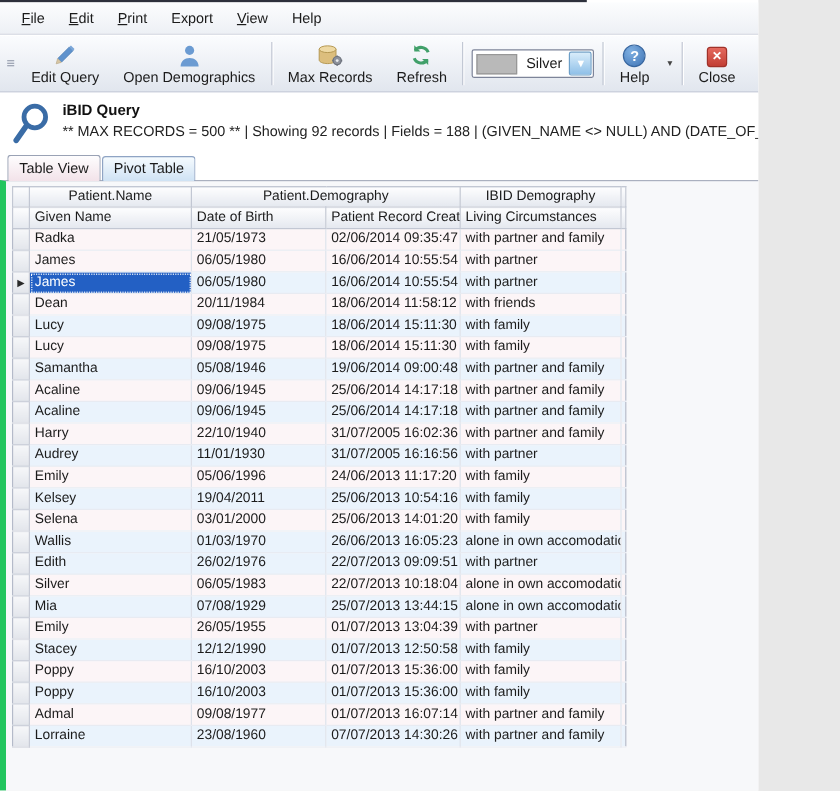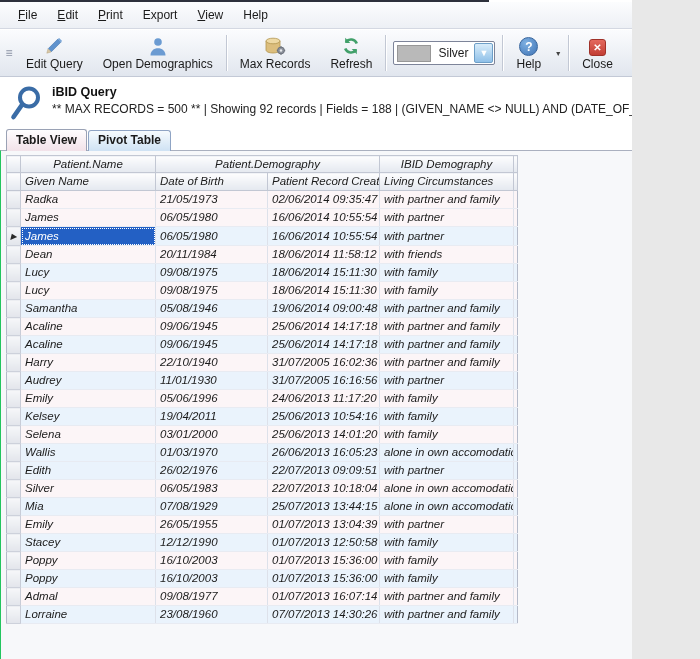--- a/index.html
+++ b/index.html
@@ -68,33 +68,33 @@
   
   .query-header { position:absolute; top:78px; left:0; right:0; height:48px; background:#ffffff; }
   .magnifier { position:absolute; left:8px; top:6px; }
   .qh-title { position:absolute; left:52px; top:7px; font-weight:bold; font-size:12.5px; color:#111; }
   .qh-status {
     position:absolute; left:52px; top:24px; right:0; white-space:nowrap; overflow:hidden;
     color:#222; font-size:12px;
   }
 
   
-  .tabbar { position:absolute; top:128px; left:6px; height:23px; display:flex; align-items:flex-end; z-index:3;font-weight:bold; }
+  .tabbar { position:absolute; top:128px; left:6px; height:23px; display:flex; align-items:flex-end; z-index:3; }
   .tab {
     padding:3px 9px 4px 9px; border:1px solid #9aa2b5; border-bottom:none;
     border-radius:3px 3px 0 0; margin-right:1px; white-space:nowrap;
   }
   .tab.active { background:linear-gradient(#fefdfe,#f2e2e9); position:relative; }
   .tab.inactive { background:linear-gradient(#f6fbfe,#cfe2f4); border-color:#8fa4c4; padding-top:2px; margin-bottom:0px; }
 
   
   .panel {
     position:absolute; top:150px; left:0; right:0; bottom:0;
-    background:#f7f8fa; border-top:1px solid #aab0bf; border-left:1px solid #22c55e;
-    box-sizing:border-box; overflow:hidden;font-style:italic;
+    background:#f7f8fa; border-top:1px solid #aab0bf; border-left:5px solid #22c55e;
+    box-sizing:border-box; overflow:hidden;
   }
 
   
   table.grid {
     position:absolute; top:4px; left:5px; border-collapse:collapse; table-layout:fixed;
     width:511px; background:#fff; font-size:11.5px;
     border:1px solid #b4bac9;
   }
   .grid th {
     background:linear-gradient(#fdfdfe,#e4e8ef);

